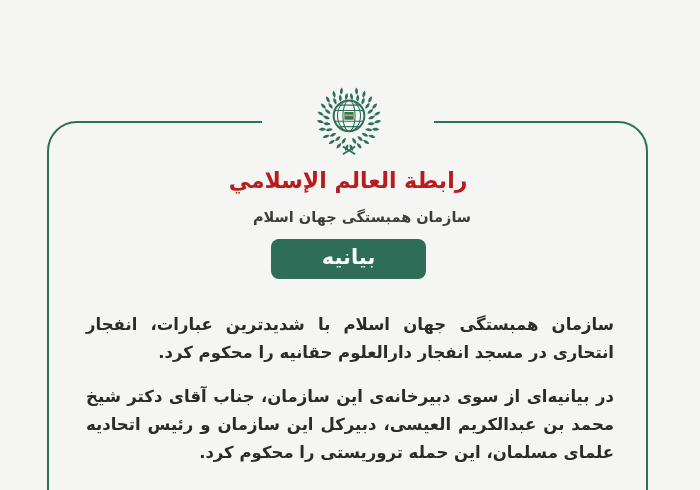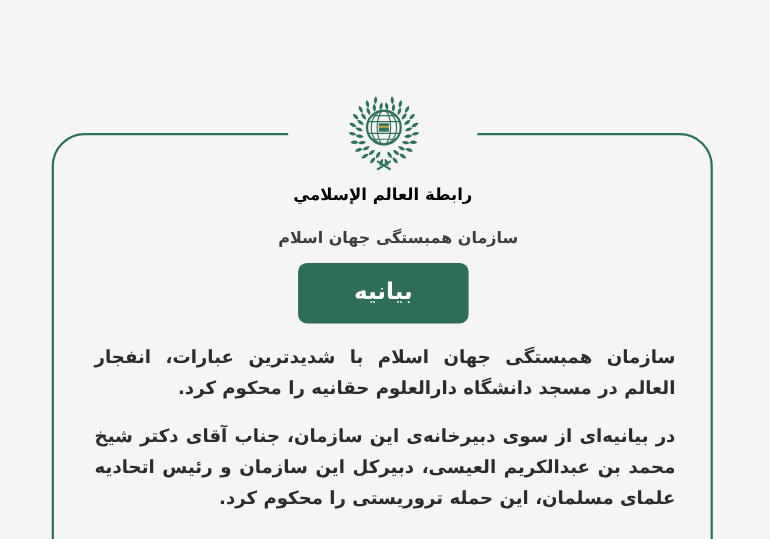--- a/index.html
+++ b/index.html
@@ -32,41 +32,41 @@
     position: absolute;
     left: 303px; top: 82px;
     width: 92px; height: 80px;
   }
   .emblem svg { width: 100%; height: 100%; display: block; }
 
   .calligraphy {
     position: absolute;
     left: 0; right: 4px; top: 168px;
     text-align: center;
-    font-size: 15px;
+    font-size: 22px;
     font-weight: bold;
-    color: #000000;
+    color: #b91c1c;
     letter-spacing: 0px;
     direction: rtl;
   }
   .org-name {
     position: absolute;
     left: 0; right: 4px; top: 209px;
     text-align: center;
     font-size: 14.5px;
     font-weight: bold;
     color: #3d3d3d;
     direction: rtl;
     margin-left: 28px;
   }
 
   .banner {
     position: absolute;
     left: 271px; top: 239px;
-    width: 155px; height: 55px;
+    width: 155px; height: 40px;
     background: #2e6e59;
     border-radius: 8px;
     display: flex;
     align-items: center;
     justify-content: center;
   }
   .banner-label {
     color: #ffffff;
     font-size: 21px;
     font-weight: bold;
@@ -181,17 +181,17 @@
   </div>
 
   <div class="calligraphy">رابطة العالم الإسلامي</div>
   <div class="org-name">سازمان همبستگی جهان اسلام</div>
 
   <div class="banner">
     <span class="banner-label">بیانیه</span>
   </div>
 
   <div class="content">
-    <p>سازمان همبستگی جهان اسلام با شدیدترین عبارات، انفجار العالم در مسجد دانشگاه دارالعلوم حقانیه را محکوم کرد.</p>
+    <p>سازمان همبستگی جهان اسلام با شدیدترین عبارات، انفجار انتحاری در مسجد انفجار دارالعلوم حقانیه را محکوم کرد.</p>
     <p>در بیانیه‌ای از سوی دبیرخانه‌ی این سازمان، جناب آقای دکتر شیخ محمد بن عبدالکریم العیسی، دبیرکل این سازمان و رئیس اتحادیه علمای مسلمان، این حمله تروریستی را محکوم کرد.</p>
   </div>
 
 </div>
 
 </body></html>

